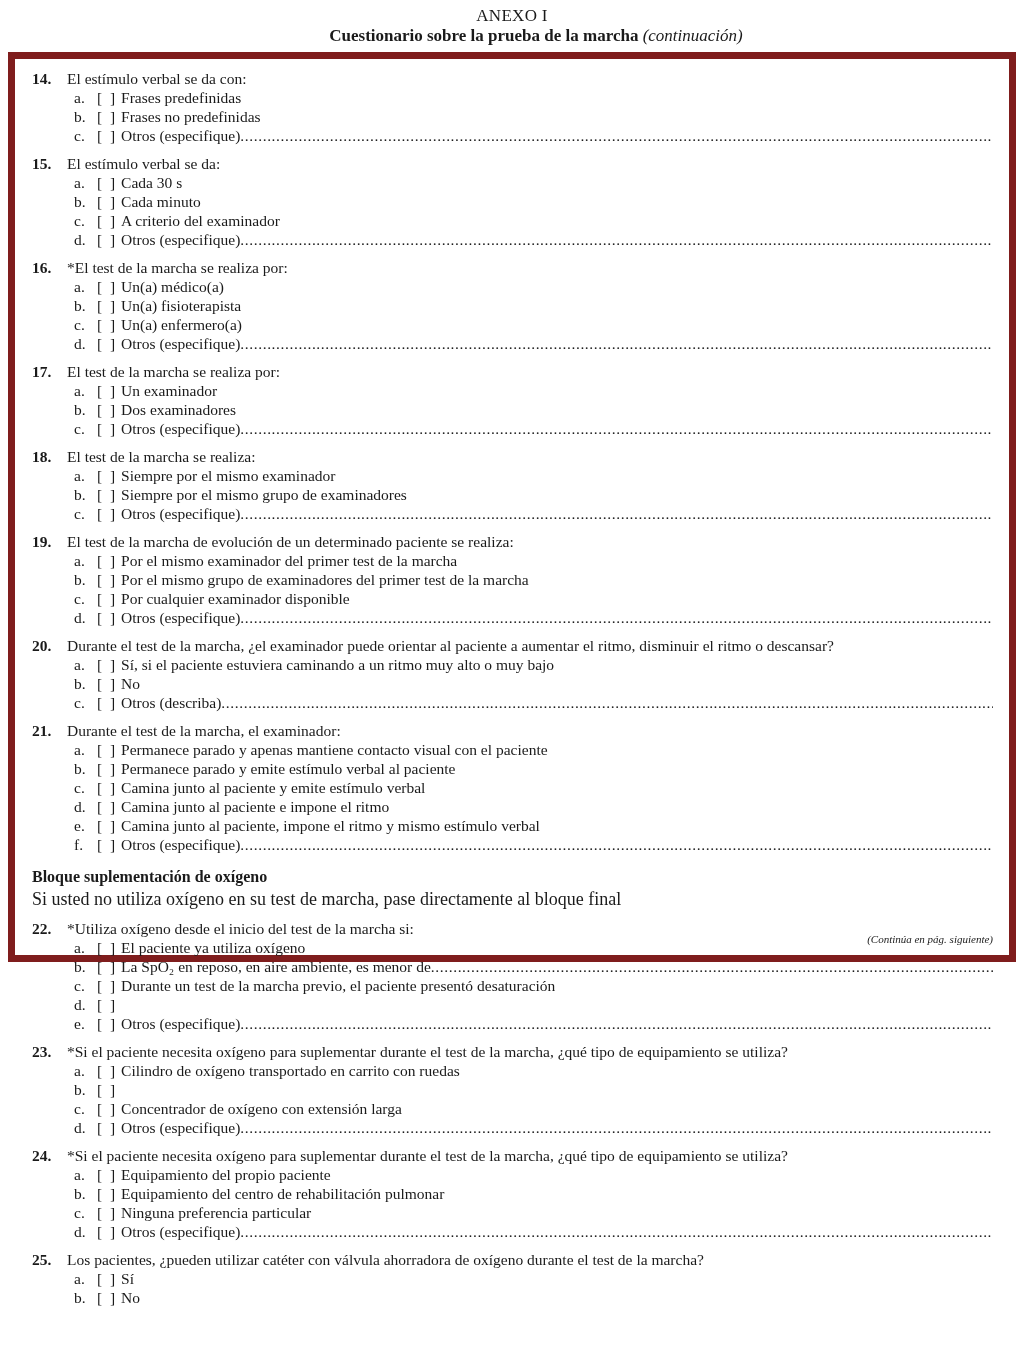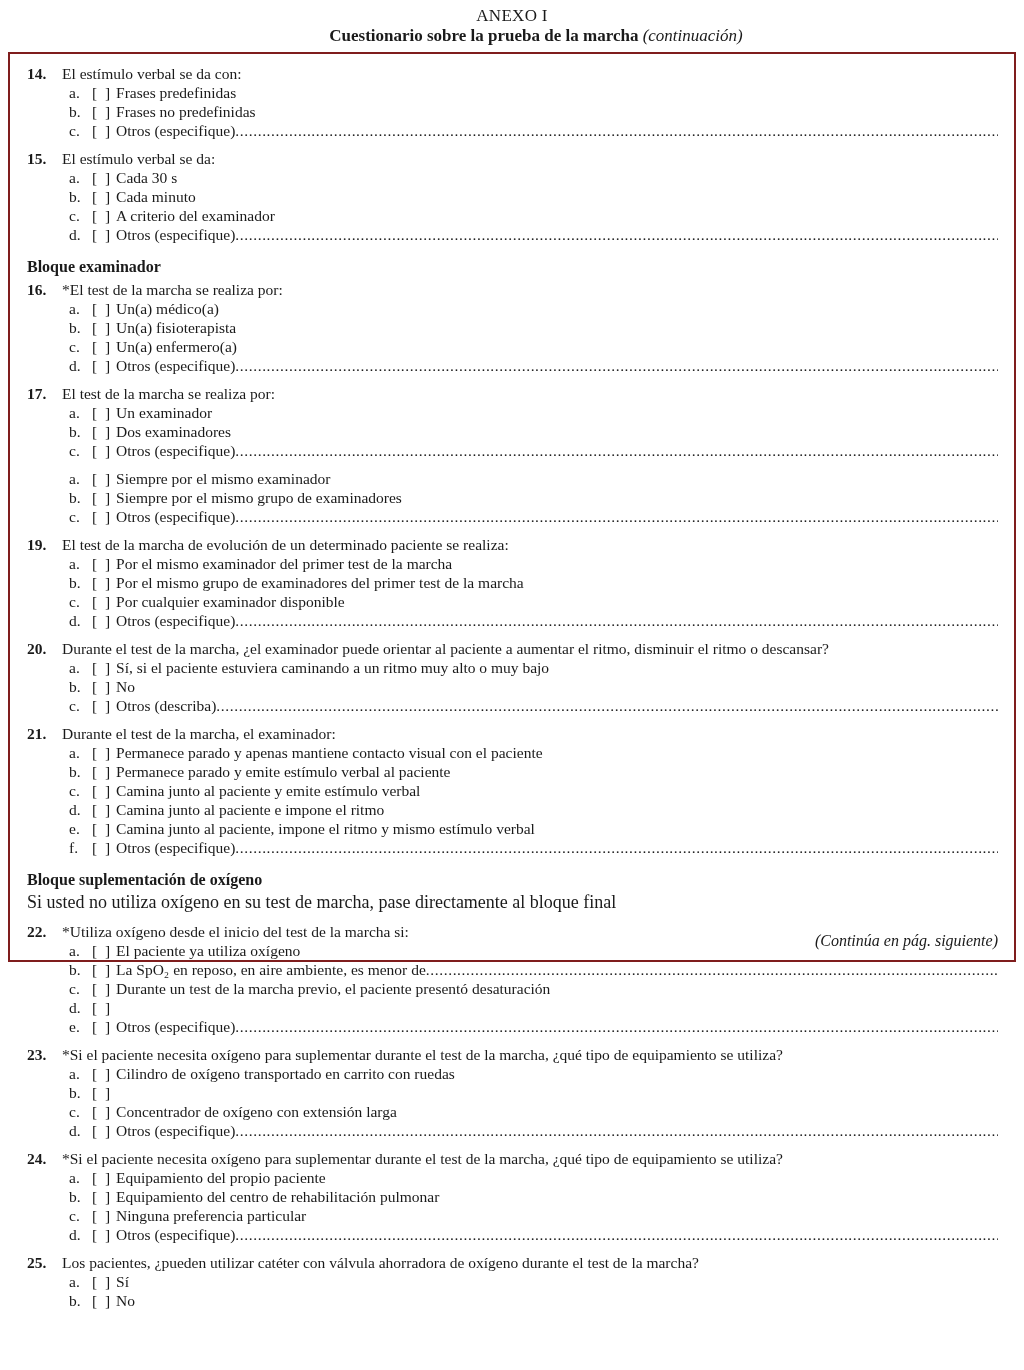--- a/index.html
+++ b/index.html
@@ -31,21 +31,21 @@
     font-size: 17px;
   }
   .doc-subtitle .bold-part { font-weight: bold; margin-left: 48px; }
   .doc-subtitle .italic-part { font-style: italic; font-weight: normal; }
   .form-box {
     position: absolute;
     left: 8px;
     right: 8px;
     top: 52px;
     bottom: 8px;
-    border: 2px solid #7f1d1d;
+    border: 7px solid #7f1d1d;
     box-sizing: border-box;
     padding: 10px 16px 6px 17px;
   }
   .question {
     margin-bottom: 9px;
     font-size: 15.5px;
     line-height: 19px;
   }
   .q-row {
     display: flex;
@@ -96,21 +96,21 @@
   .skip-note {
     font-size: 18px;
     line-height: 19px;
     margin: 0 0 10px 0;
   }
   .continuation-note {
     position: absolute;
     right: 16px;
     bottom: 10px;
     font-style: italic;
-    font-size: 16px;
+    font-size: 11px;
   }
 </style>
 </head>
 <body>
 
 <div class="page">
 
   <div class="doc-header">
     <div class="doc-title">ANEXO I</div>
     <div class="doc-subtitle">
@@ -162,21 +162,20 @@
             <span class="checkbox">[  ]</span>
             <span class="opt-text">A criterio del examinador</span>
           </div>
           <div class="option-row">
             <span class="opt-letter">d.</span>
             <span class="checkbox">[  ]</span>
             <span class="opt-text">Otros (especifique)</span>
             <span class="leader"></span>
           </div>
         </div>
-        <div class="block-heading">Bloque examinador</div>
         <div class="question">
           <div class="q-row">
             <span class="q-number">16.</span>
             <span class="q-text">*El test de la marcha se realiza por:</span>
           </div>
           <div class="option-row">
             <span class="opt-letter">a.</span>
             <span class="checkbox">[  ]</span>
             <span class="opt-text">Un(a) médico(a)</span>
           </div>
@@ -213,20 +212,24 @@
             <span class="opt-text">Dos examinadores</span>
           </div>
           <div class="option-row">
             <span class="opt-letter">c.</span>
             <span class="checkbox">[  ]</span>
             <span class="opt-text">Otros (especifique)</span>
             <span class="leader"></span>
           </div>
         </div>
         <div class="question">
+          <div class="q-row">
+            <span class="q-number">18.</span>
+            <span class="q-text">El test de la marcha se realiza:</span>
+          </div>
           <div class="option-row">
             <span class="opt-letter">a.</span>
             <span class="checkbox">[  ]</span>
             <span class="opt-text">Siempre por el mismo examinador</span>
           </div>
           <div class="option-row">
             <span class="opt-letter">b.</span>
             <span class="checkbox">[  ]</span>
             <span class="opt-text">Siempre por el mismo grupo de examinadores</span>
           </div>

